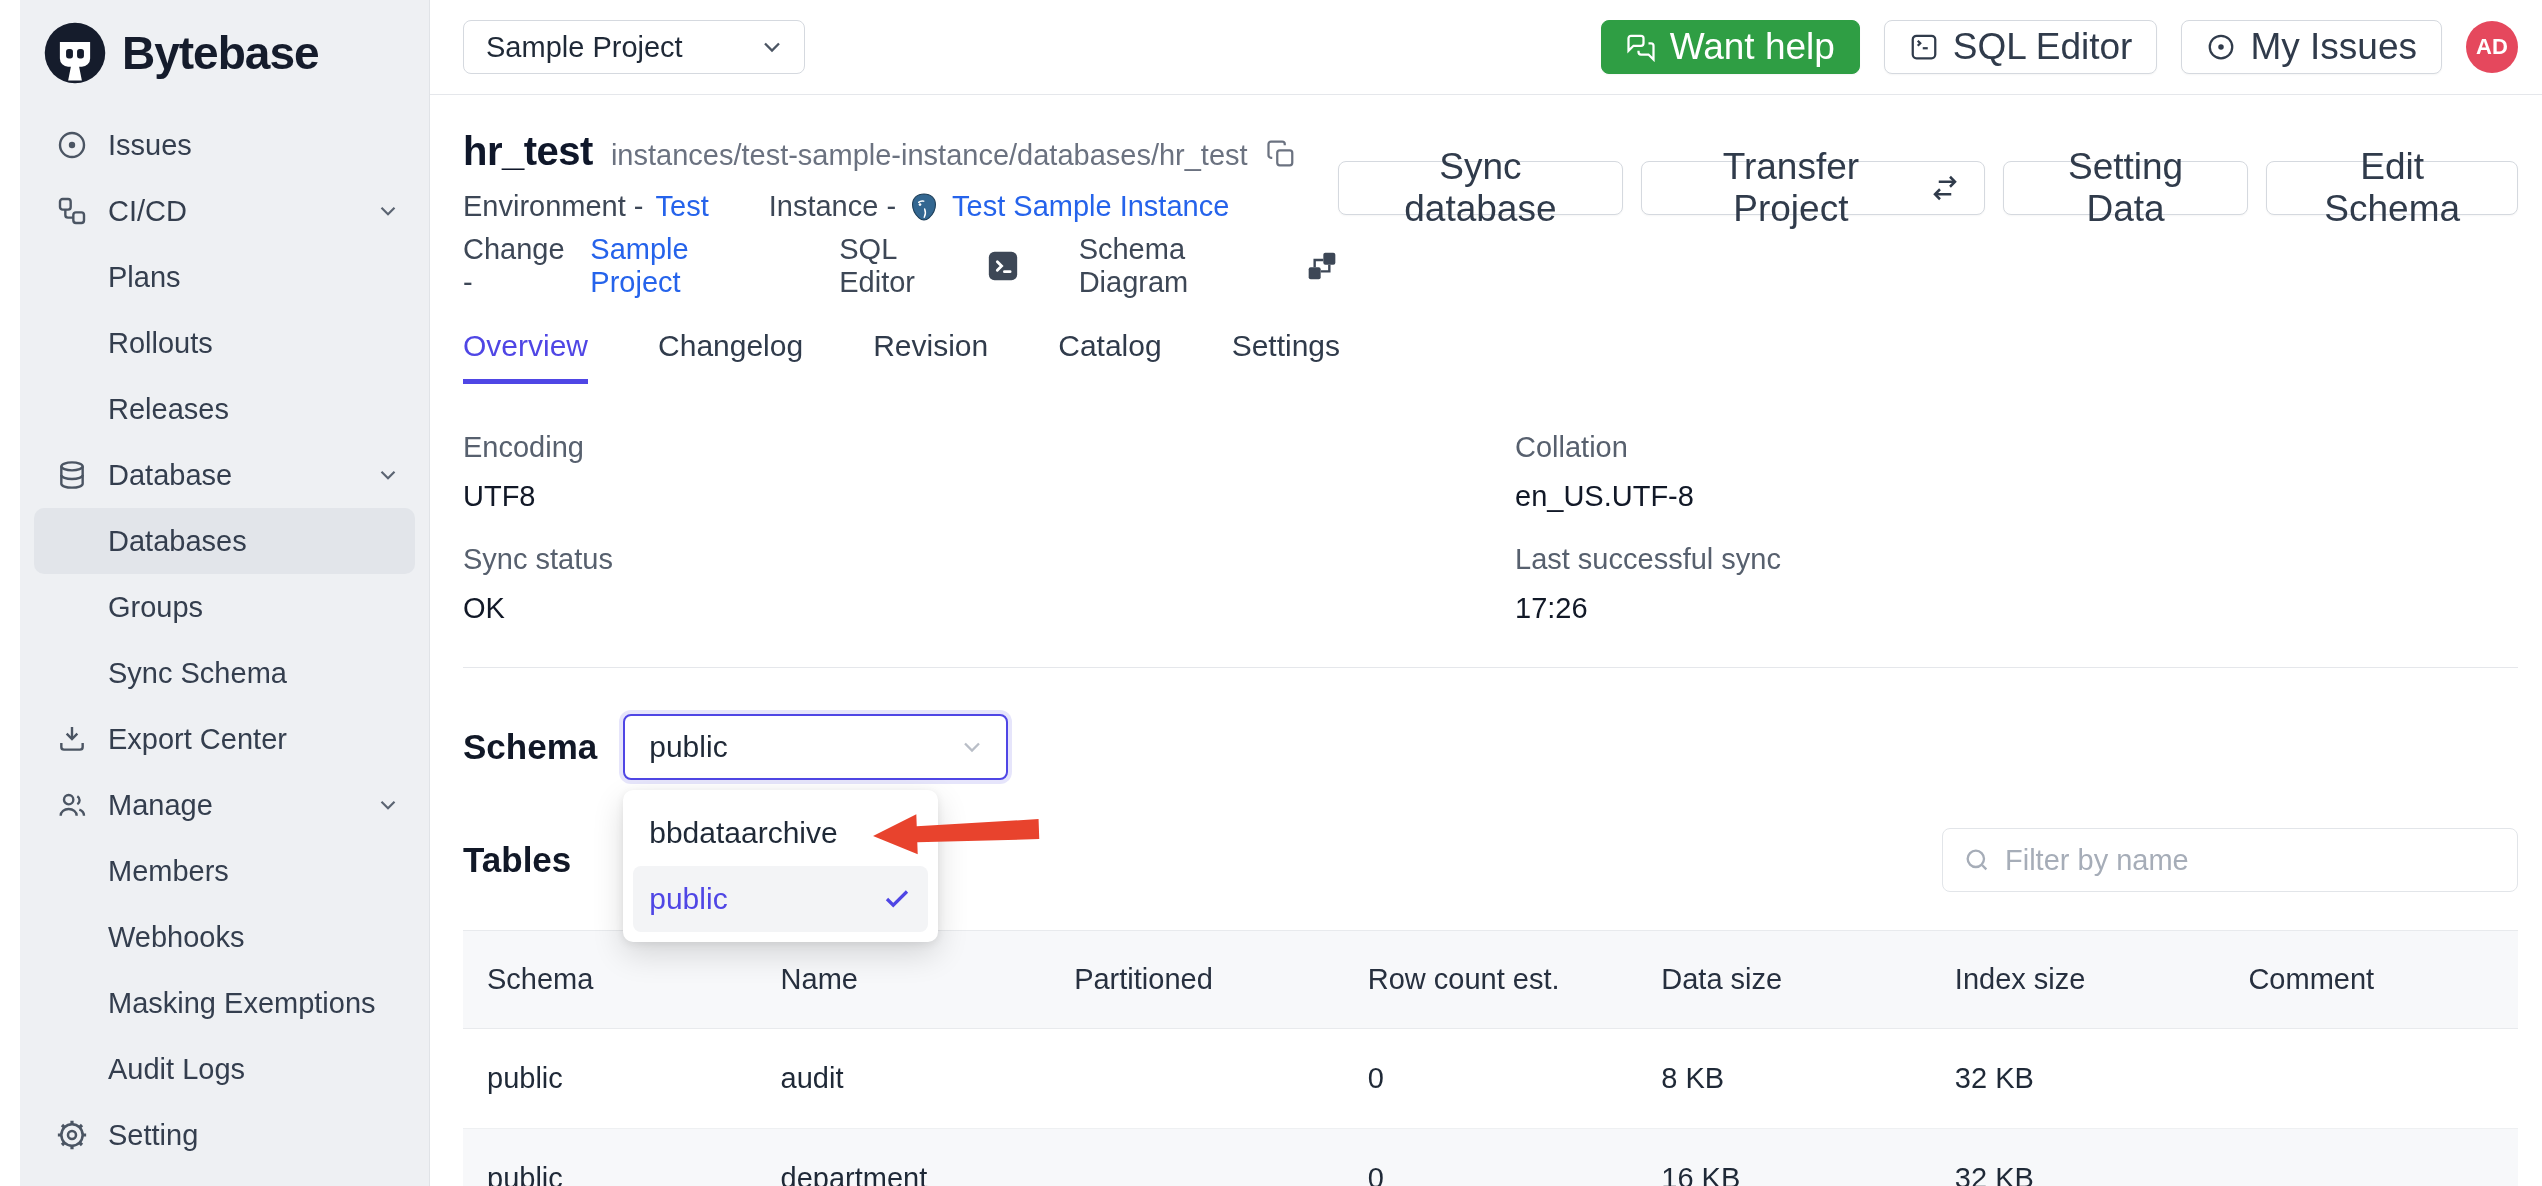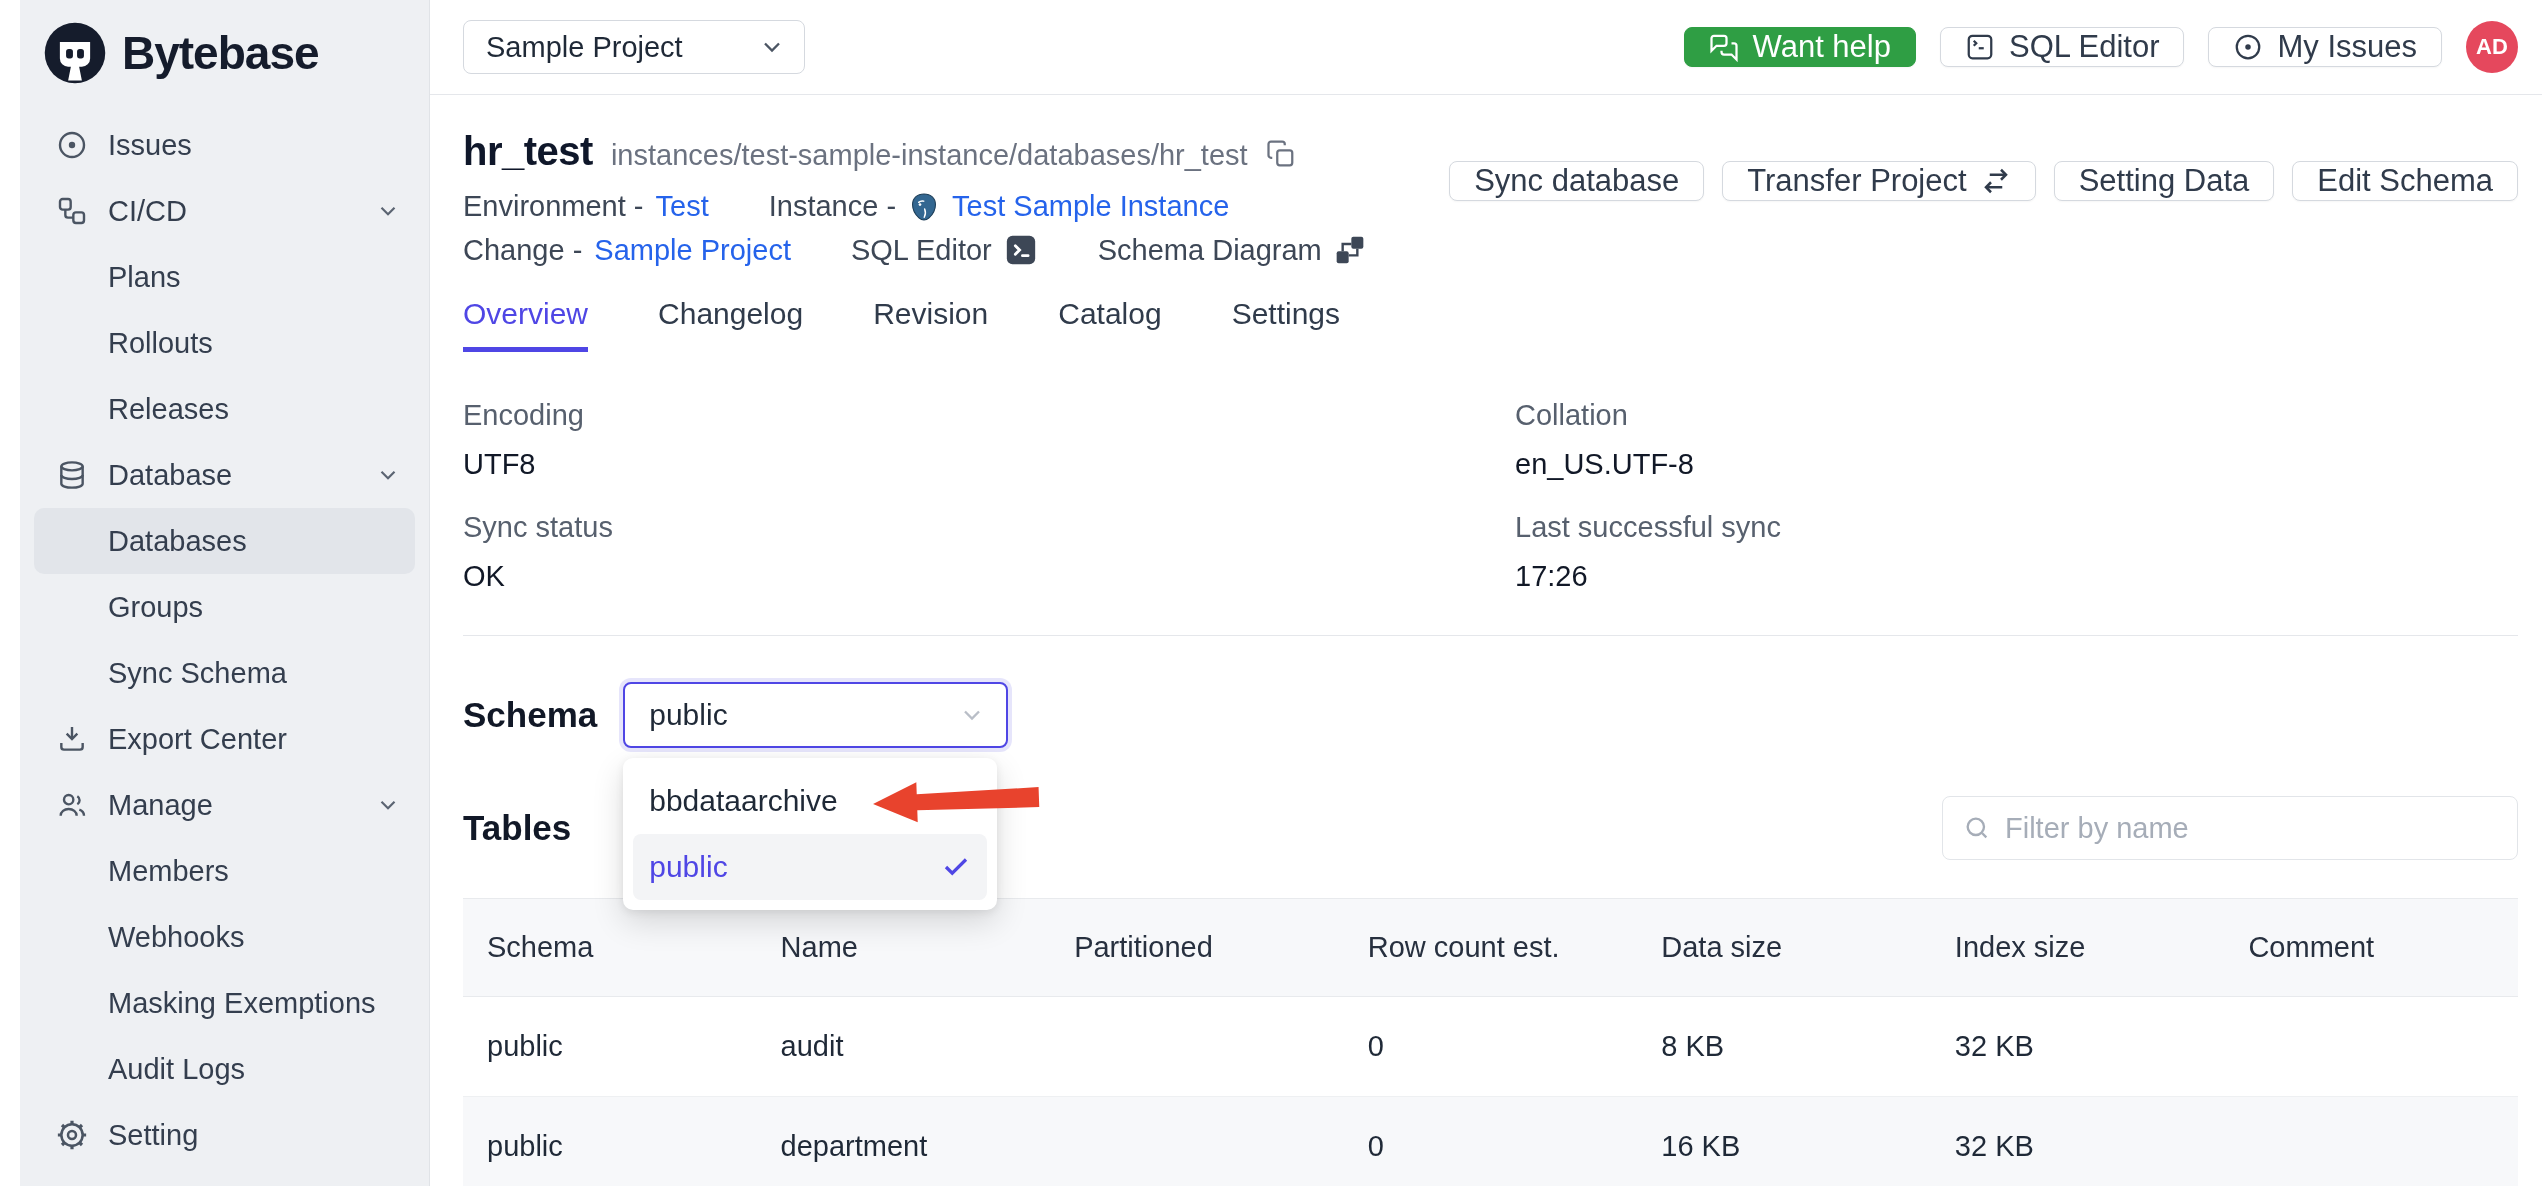--- a/index.html
+++ b/index.html
@@ -38,23 +38,23 @@
     height:95px; min-height:95px; background:#fff; border-bottom:1px solid #e5e7eb;
     display:flex; align-items:center; justify-content:space-between; padding:0 24px 0 33px;
   }
   .proj-select {
     width:342px; height:54px; border:1px solid #d5d9df; border-radius:8px; background:#fff;
     display:flex; align-items:center; justify-content:space-between; padding:0 18px 0 22px;
     font-size:29px; color:#1f2937; cursor:pointer;
   }
   .topbar-right { display:flex; align-items:center; gap:24px; }
   .btn {
-    height:40px; display:flex; align-items:center; gap:14px; padding:0 24px;
+    height:54px; display:flex; align-items:center; gap:14px; padding:0 24px;
     background:#fff; border:1px solid #d5d9df; border-radius:8px;
-    font-size:31px; color:#303b4b; cursor:pointer; box-shadow:0 1px 2px rgba(0,0,0,.04);
+    font-size:37px; color:#303b4b; cursor:pointer; box-shadow:0 1px 2px rgba(0,0,0,.04);
   }
   .btn-green { background:#2f9e44; border-color:#2f9e44; color:#fff; }
   .avatar {
     width:52px; height:52px; border-radius:50%; background:#e5485d; color:#fff;
     display:flex; align-items:center; justify-content:center; font-size:22px; font-weight:700; cursor:pointer;
   }
 
   
   .content { flex:1; padding:34px 24px 0 33px; position:relative; background:#fff; }
 
@@ -83,21 +83,21 @@
   .schema-row { display:flex; align-items:center; gap:26px; margin-top:46px; }
   .section-title { font-size:35px; font-weight:700; color:#111827; }
   .select-wrap { position:relative; }
   .schema-select {
     width:385px; height:66px; background:#fff; border:2px solid #4f46e5; border-radius:8px;
     box-shadow:0 0 0 4px rgba(79,70,229,.14);
     display:flex; align-items:center; justify-content:space-between; padding:0 20px 0 24px;
     font-size:30px; color:#1f2937; cursor:pointer;
   }
   .dropdown {
-    position:absolute; top:76px; left:0; width:374px; z-index:50;
+    position:absolute; top:76px; left:0; width:315px; z-index:50;
     background:#fff; border-radius:10px; padding:10px;
     box-shadow:0 12px 32px rgba(0,0,0,.14), 0 2px 8px rgba(0,0,0,.08);
   }
   .dd-option {
     height:66px; display:flex; align-items:center; justify-content:space-between;
     padding:0 16px; border-radius:8px; font-size:30px; color:#1f2937; cursor:pointer;
   }
   .dd-option.selected { background:#f3f4f6; color:#4f46e5; }
   .annot-arrow { position:absolute; left:248px; top:20px; z-index:60; transform:rotate(-2deg); pointer-events:none; }
 

